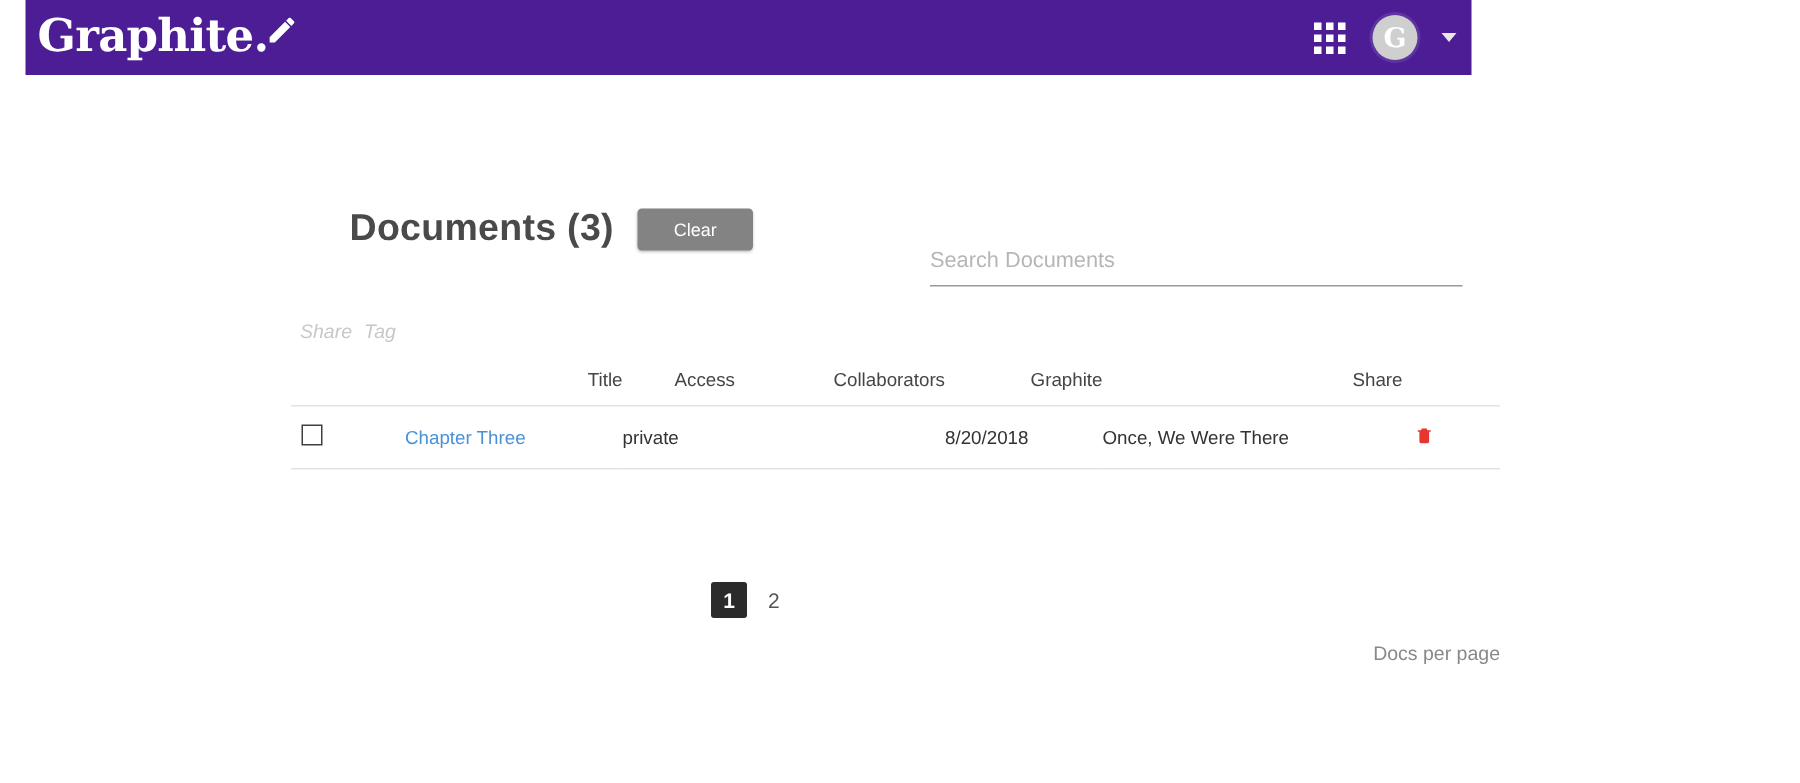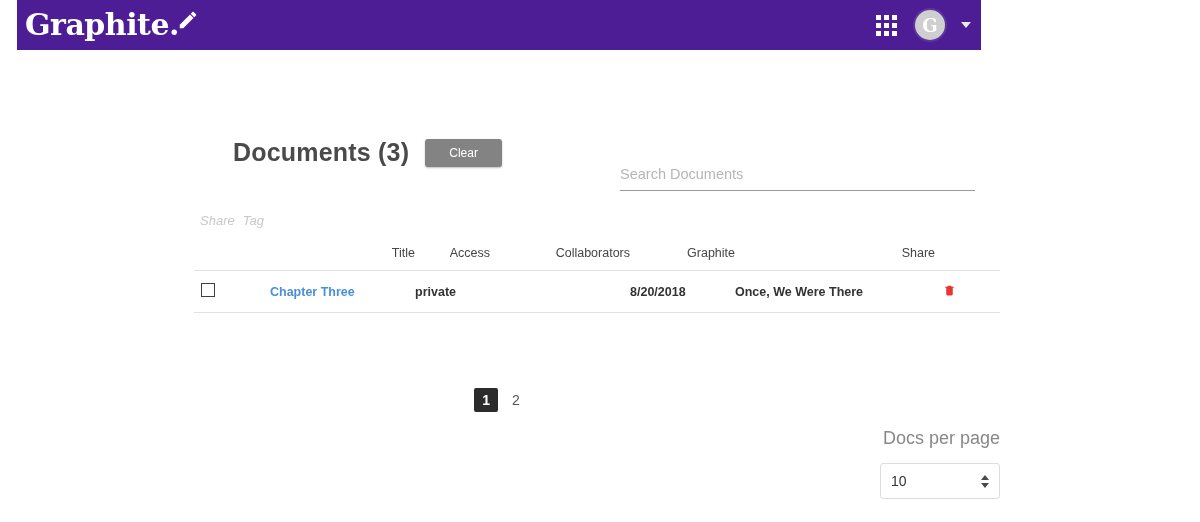--- a/index.html
+++ b/index.html
@@ -185,21 +185,20 @@
     color: #454545;
     padding: 0 0 10px 0;
     border-bottom: 1px solid #e2e2e2;
   }
   .doc-table td {
     font-size: 12.5px;
     color: #333333;
     padding: 11px 0;
     border-bottom: 1px solid #e2e2e2;
     vertical-align: middle;
-    font-weight: bold;
   }
   .col-check  { width: 76px; }
   .col-title  { width: 145px; }
   .col-access { width: 75px; }
   .col-collab { width: 140px; }
   .col-updated{ width: 105px; }
   .col-tags   { width: 200px; }
   .col-del    { width: 65px; }
 
   .row-check {
@@ -252,25 +251,25 @@
   }
 
   
   .perpage {
     position: absolute;
     left: 880px;
     top: 378px;
     width: 120px;
   }
   .perpage-label {
-    font-size: 18px;
+    font-size: 13px;
     color: #888888;
     text-align: right;
     display: block;
-    margin-bottom: 14px;
+    margin-bottom: 2px;
   }
   .perpage-select {
     width: 120px;
     height: 36px;
     border: 1px solid #dddddd;
     border-radius: 3px;
     background: #ffffff;
     display: flex;
     align-items: center;
     justify-content: space-between;
@@ -377,22 +376,15 @@
     </tbody>
   </table>
 
   <div class="pagination">
     <span class="page-num active">1</span>
     <span class="page-num">2</span>
   </div>
 
   <div class="perpage">
     <span class="perpage-label">Docs per page</span>
-    <div class="perpage-select">
-      <span class="perpage-value">10</span>
-      <span class="spinner">
-        <span class="spin-up"></span>
-        <span class="spin-down"></span>
-      </span>
-    </div>
   </div>
 
 </div>
 
 </body></html>

